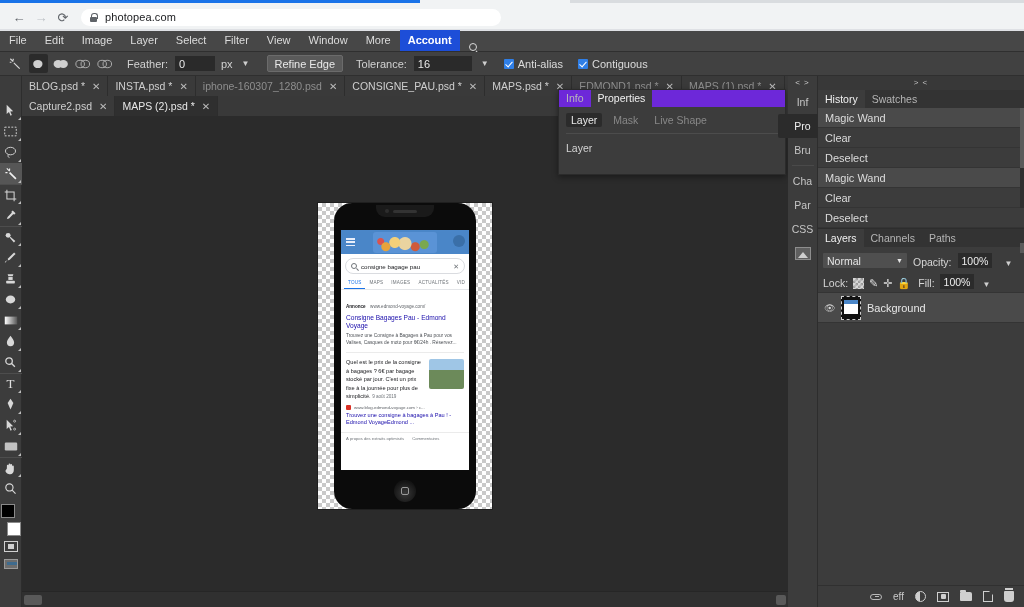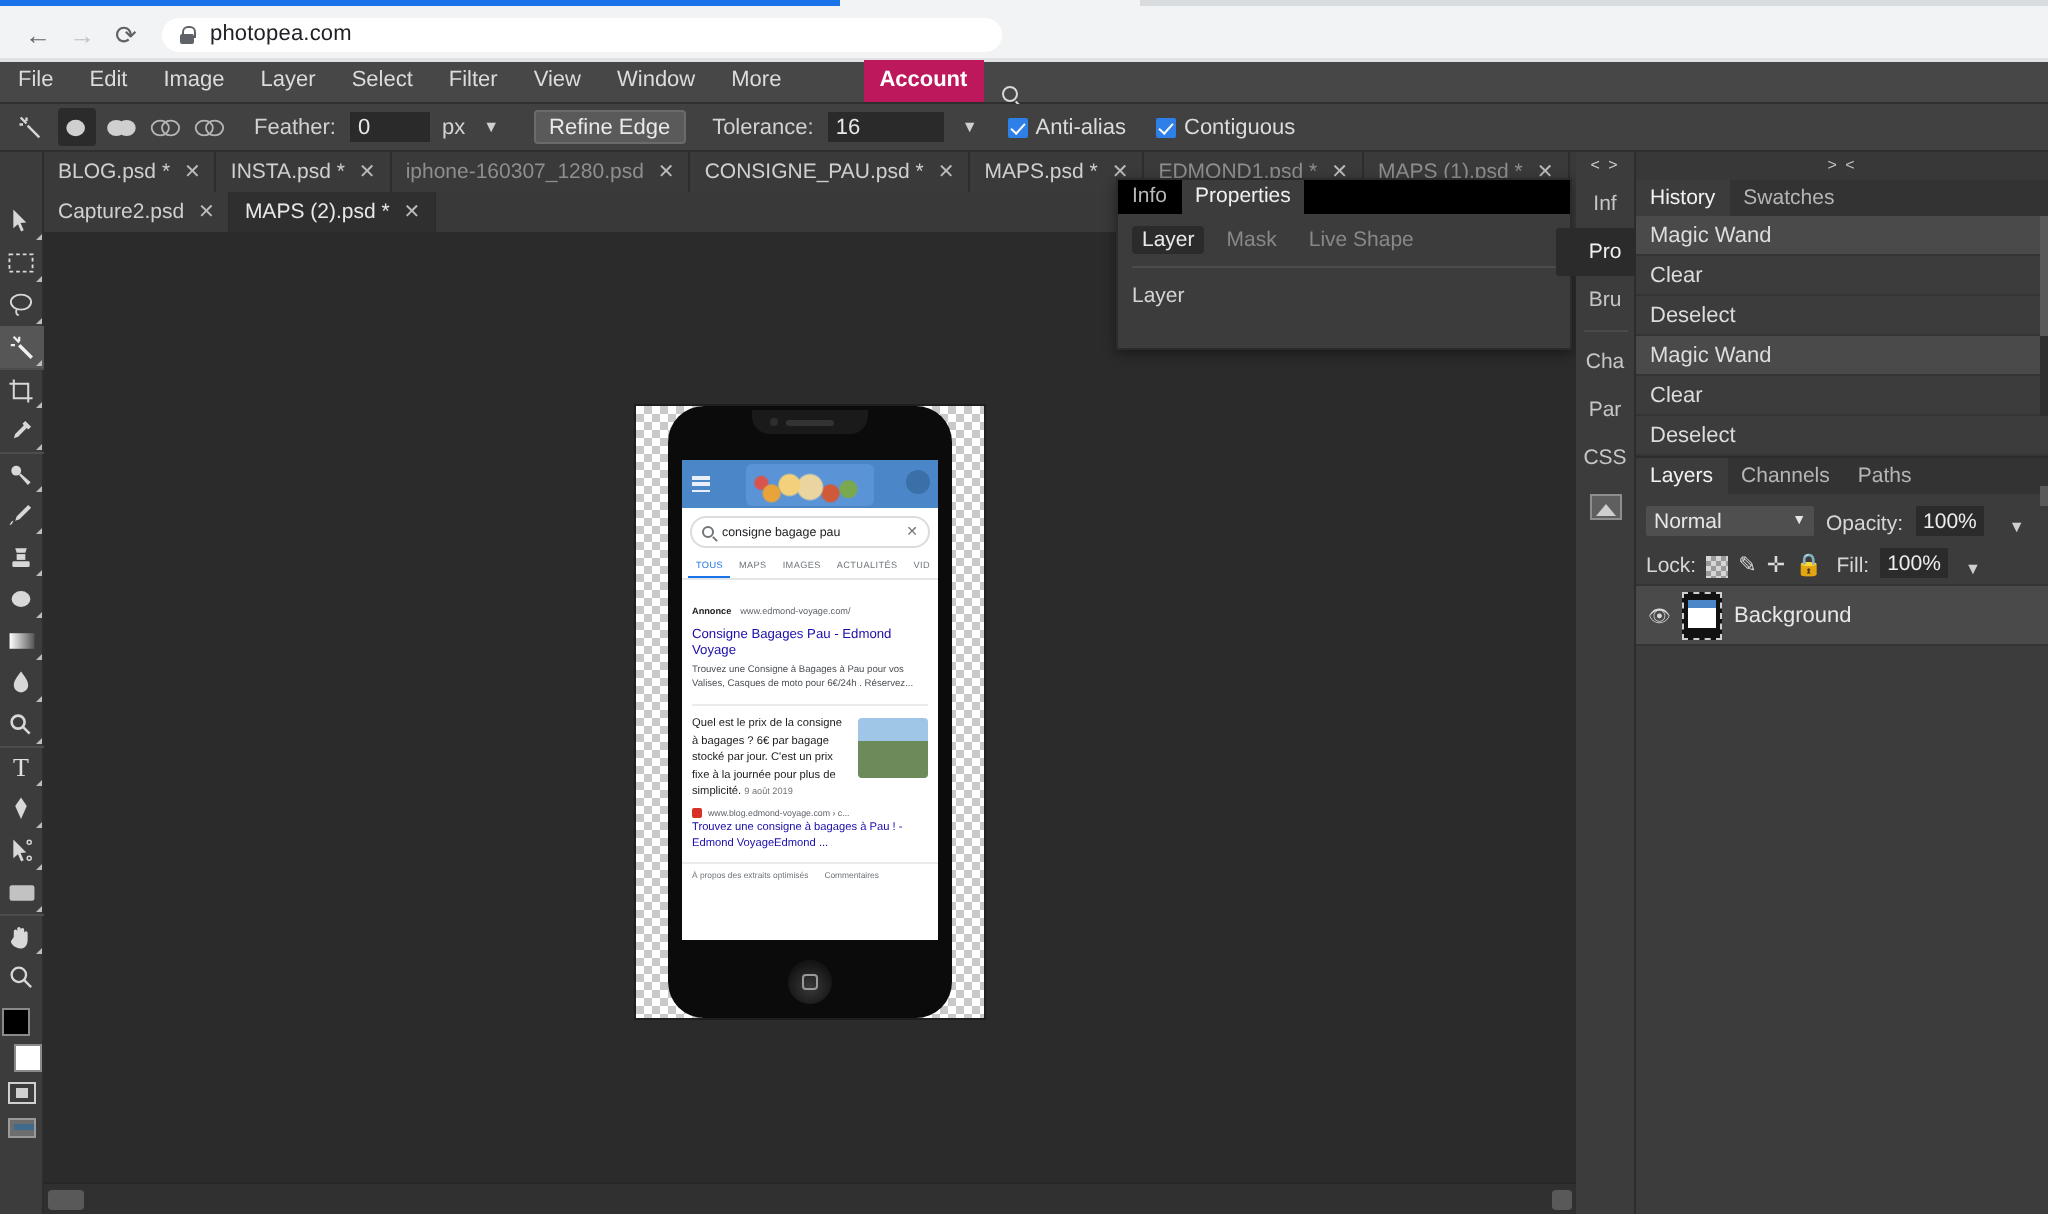--- a/index.html
+++ b/index.html
@@ -47,21 +47,21 @@
   
   .menubar {
     position: absolute; left: 0; top: 31px; width: 1024px; height: 21px;
     background: #474747; display: flex; align-items: flex-end;
     border-bottom: 1px solid #2f2f2f;
   }
   .menu-item {
     color: #dcdcdc; font-size: 11px; padding: 0 9px; line-height: 21px; height: 21px;
     white-space: nowrap;
   }
-  .menu-item.accent { background: #be185d; color: #fff; font-weight: bold; padding: 0 8px; margin-left: 32px; }
+  .menu-item.accent { background: #1d4ed8; color: #fff; font-weight: bold; padding: 0 8px; }
   .menu-search { width: 26px; display: flex; align-items: center; justify-content: center; }
   .mag {
     width: 8px; height: 8px; border: 1.4px solid #d8d8d8; border-radius: 50%;
     position: relative; display: inline-block;
   }
   .mag:after {
     content: ""; position: absolute; right: -4px; bottom: -3px; width: 5px; height: 1.4px;
     background: #d8d8d8; transform: rotate(45deg);
   }
   .menubar .right { margin-left: auto; display: flex; align-items: center; padding-right: 6px; }
@@ -235,21 +235,21 @@
   .snip-src { font-size: 4.4px; color: #5f6368; }
   .snip-link { font-size: 5.6px; color: #1a0dab; line-height: 1.35; padding: 2px 5px 0; }
   .res-foot { display: flex; gap: 8px; border-top: 1px solid #ebebeb; margin-top: 5px; padding: 3px 5px; }
   .res-foot span { font-size: 4.2px; color: #70757a; }
 
   
   .floatpanel {
     position: absolute; left: 558px; top: 89px; width: 228px; height: 86px;
     background: #3c3c3c; border: 1px solid #2b2b2b; box-shadow: 0 2px 6px rgba(0,0,0,.4);
   }
-  .fp-tabs { display: flex; height: 17px; background: #000000; }
+  .fp-tabs { display: flex; height: 17px; background: #6d28d9; }
   .fp-tab { font-size: 10.5px; color: #b9b9b9; padding: 0 7px; line-height: 17px; }
   .fp-tab.active { background: #3c3c3c; color: #f0f0f0; }
   .fp-sub { display: flex; gap: 6px; padding: 6px 7px 0; }
   .fp-chip { font-size: 10.5px; color: #888; padding: 1px 5px; border-radius: 2px; }
   .fp-chip.active { background: #2b2b2b; color: #eaeaea; }
   .fp-div { height: 1px; background: #4c4c4c; margin: 6px 7px 0; }
   .fp-body { font-size: 10.5px; color: #d4d4d4; padding: 8px 7px; }
 
   
   .rail {
@@ -755,15 +755,38 @@
       <span class="caret" style="margin-left:3px">▼</span>
     </div>
     <div class="layer-list">
       <div class="layer-row">
         <span class="eye">👁</span>
         <span class="layer-thumb"></span>
         <span class="layer-name">Background</span>
       </div>
     </div>
     <div class="panel-scroll-r"></div>
+    <div class="lp-bottom">
+      <span class="lp-bi">
+          <span class="bi-link"></span>
+        </span>
+      <span class="lp-bi">eff</span>
+      <span class="lp-bi">
+          <span class="bi-half"></span>
+        </span>
+      <span class="lp-bi">
+          <span class="bi-mask">
+            <i></i>
+          </span>
+        </span>
+      <span class="lp-bi">
+          <span class="bi-folder"></span>
+        </span>
+      <span class="lp-bi">
+          <span class="bi-new"></span>
+        </span>
+      <span class="lp-bi">
+          <span class="bi-trash"></span>
+        </span>
+    </div>
   </div>
 
 </div>
 
 </body></html>

